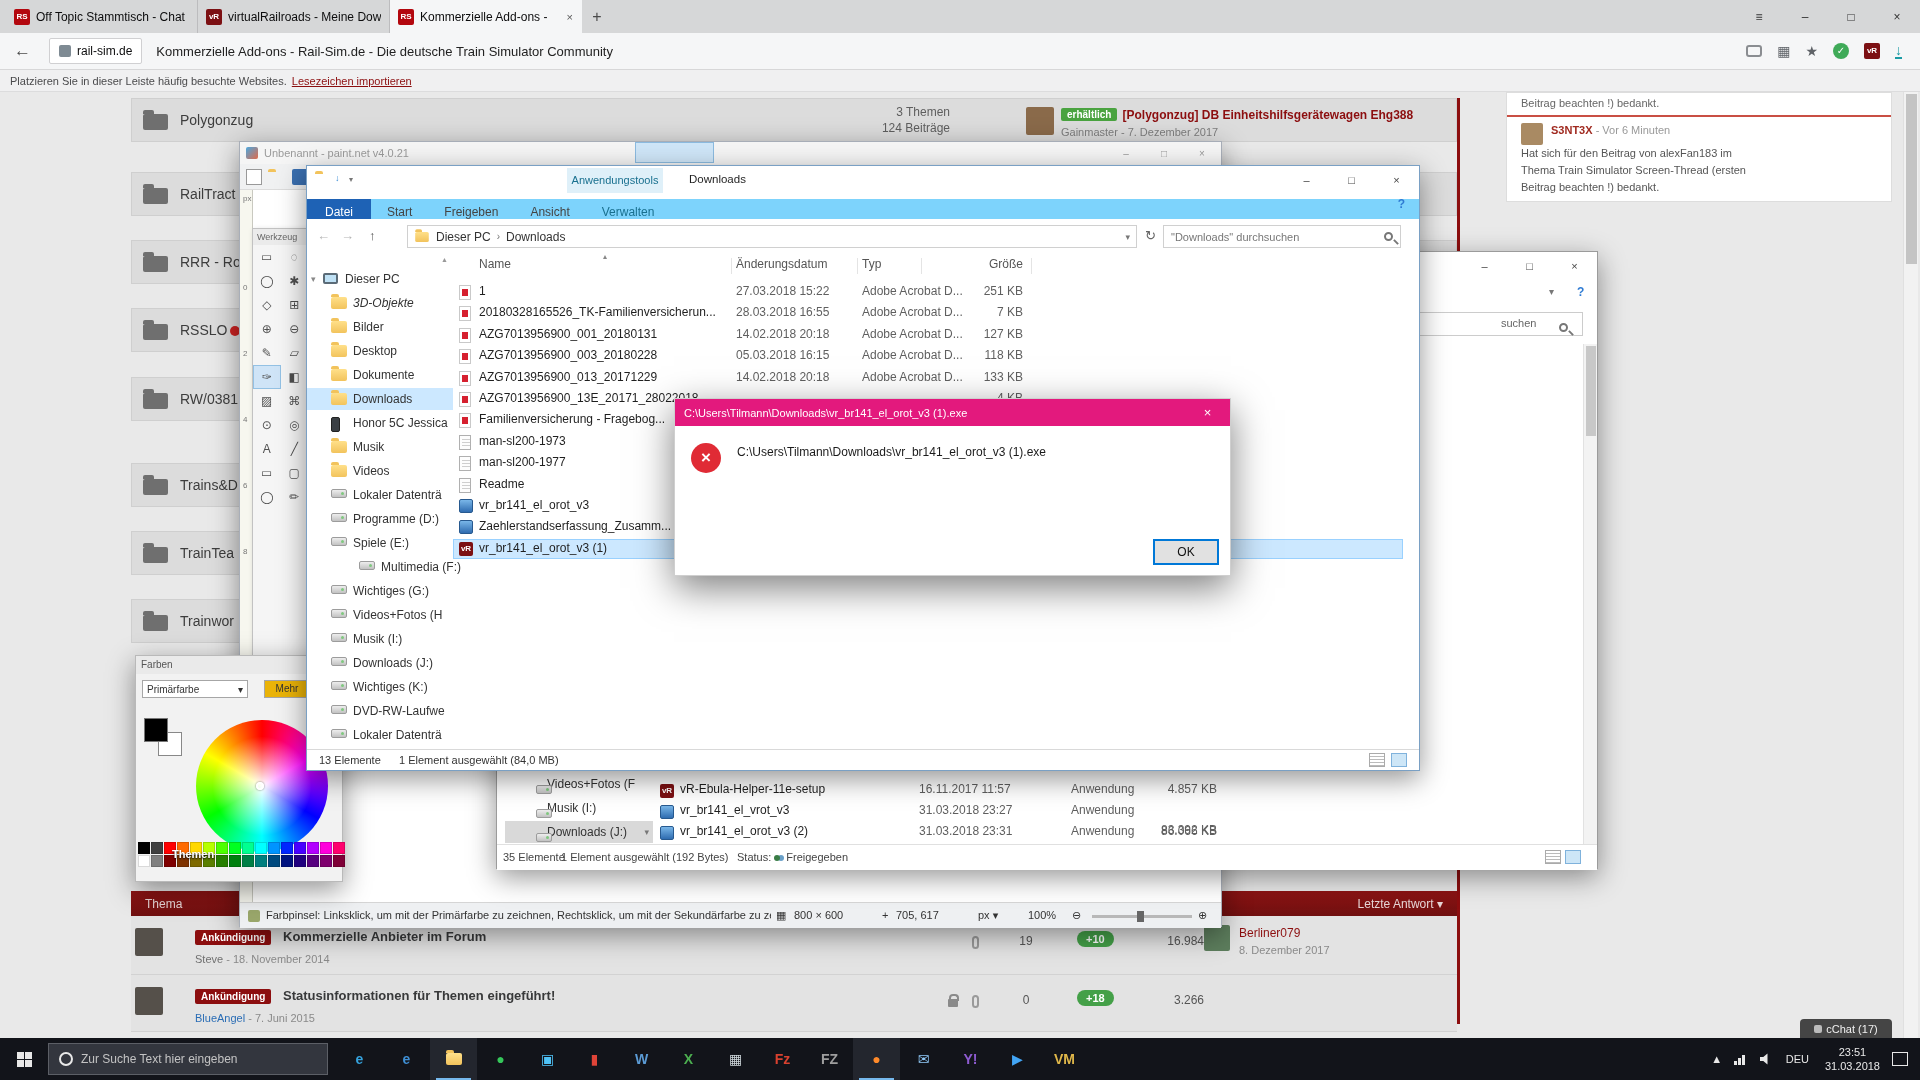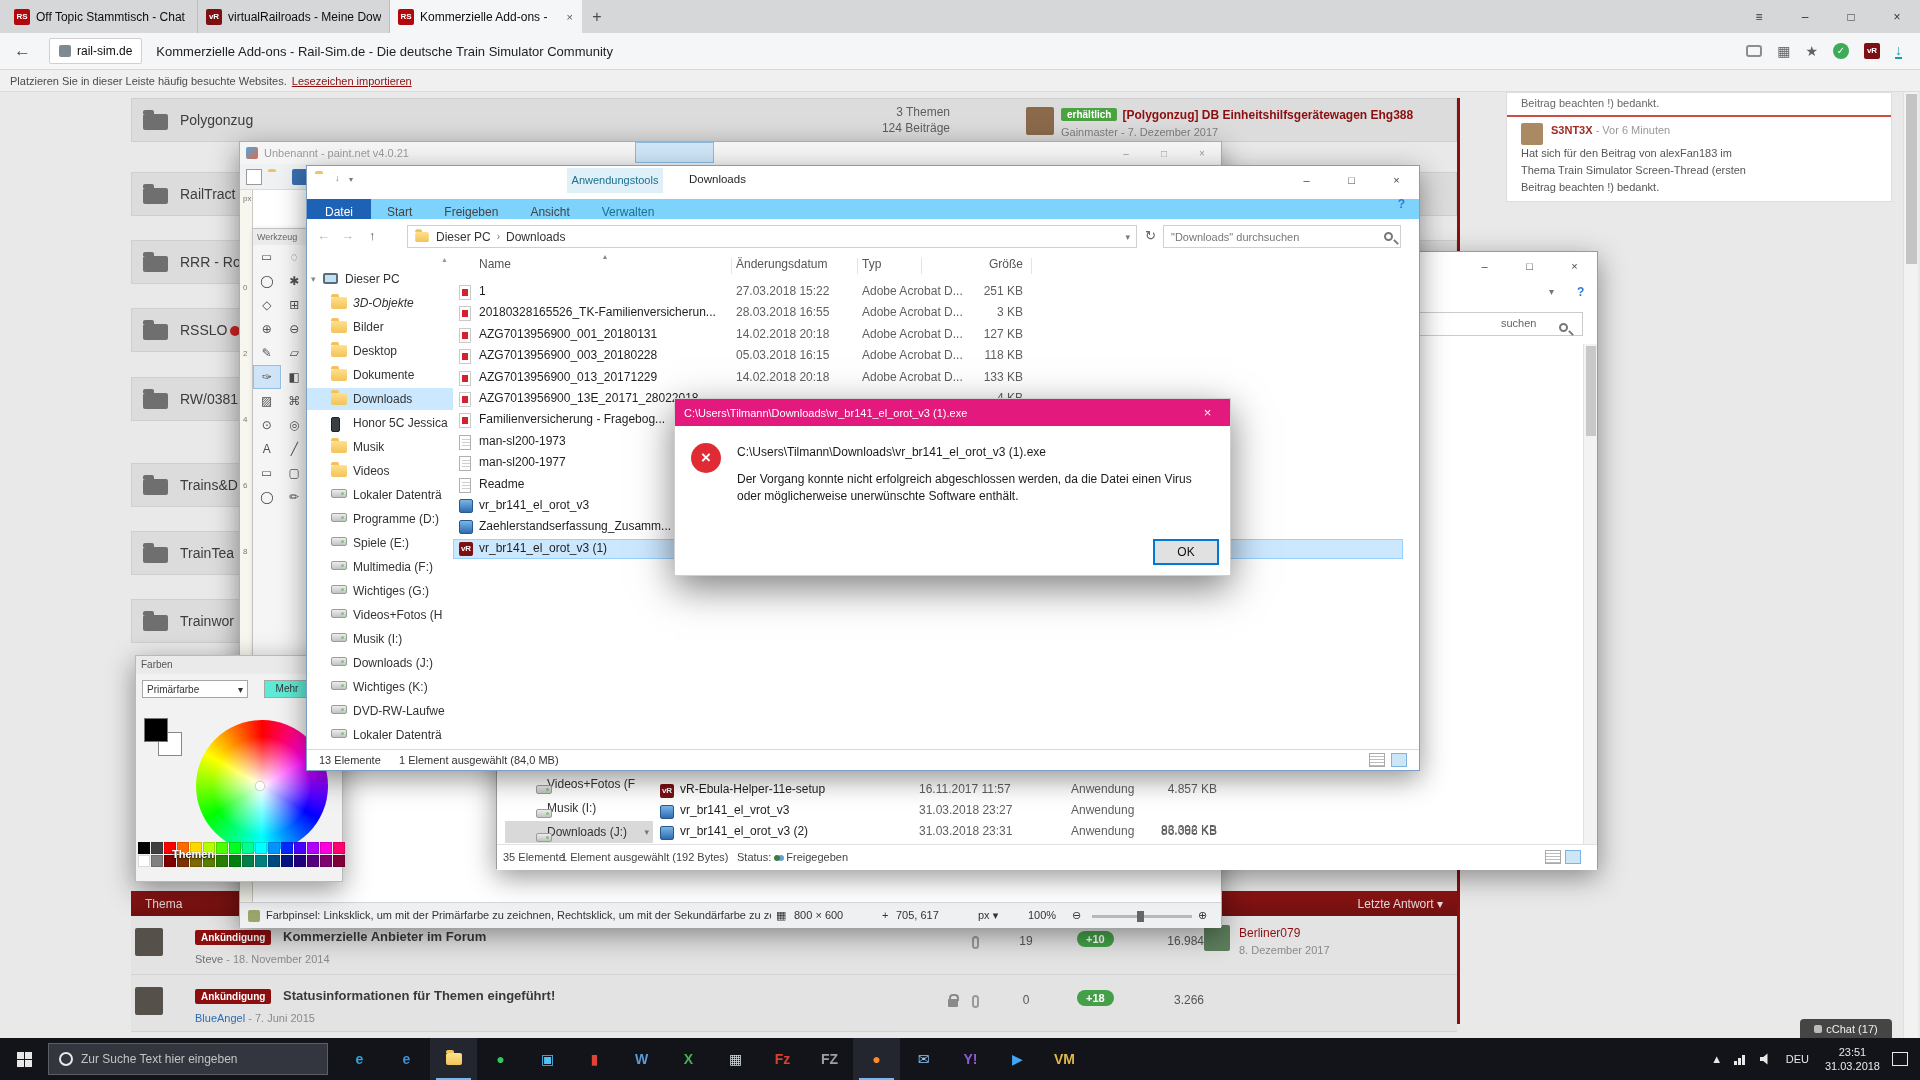--- a/index.html
+++ b/index.html
@@ -94,21 +94,21 @@
   .sthumb{position:absolute;top:-4px;left:45px;width:7px;height:11px;background:#666}
   #toolwin{position:absolute;left:12px;top:86px;width:57px;height:524px;background:#f5f5f5;border:1px solid #c2c2c2;box-shadow:2px 2px 6px rgba(0,0,0,.2)}
   #toolhead{height:16px;background:#ebebeb;font-size:9px;color:#666;padding-left:4px;line-height:16px;overflow:hidden;white-space:nowrap}
   #toolgrid{display:grid;grid-template-columns:1fr 1fr}
   .tool{height:24px;display:flex;align-items:center;justify-content:center;font-size:12px;color:#4f4f4f}
   .tool.active{background:#cfe4f7;border:1px solid #93c1e4}
   
   #colorwin{left:135px;top:655px;width:208px;height:227px;background:#f2f2f2;border:1px solid #b9b9b9}
   #cw-head{height:18px;font-size:10px;color:#555;padding-left:5px;line-height:18px;background:#eaeaea}
   .cw-select{position:absolute;left:6px;top:24px;width:106px;height:18px;background:#fff;border:1px solid #a6a6a6;font-size:10px;color:#333;display:flex;justify-content:space-between;align-items:center;padding:0 4px}
-  .cw-mehr{position:absolute;left:128px;top:24px;width:46px;height:18px;background:#5eead4;border:1px solid #a6a6a6;font-size:10px;text-align:center;line-height:16px;color:#333}
+  .cw-mehr{position:absolute;left:128px;top:24px;width:46px;height:18px;background:#eab308;border:1px solid #a6a6a6;font-size:10px;text-align:center;line-height:16px;color:#333}
   .sw1{position:absolute;left:8px;top:62px;width:24px;height:24px;background:#000;border:1px solid #777}
   .sw2{position:absolute;left:22px;top:76px;width:24px;height:24px;background:#fff;border:1px solid #888}
   #wheel{position:absolute;left:60px;top:64px;width:132px;height:132px;border-radius:50%;background:radial-gradient(closest-side,#fff,rgba(255,255,255,0) 75%),conic-gradient(#f00,#f0f,#00f,#0ff,#0f0,#ff0,#f00)}
   #wheelmark{position:absolute;left:120px;top:126px;width:8px;height:8px;border:2px solid #fff;border-radius:50%;box-shadow:0 0 2px rgba(0,0,0,.6)}
   #palette{position:absolute;left:2px;top:186px;display:grid;grid-template-columns:repeat(16,12px);grid-auto-rows:12px;gap:1px}
   .pal{width:12px;height:12px;border:1px solid rgba(0,0,0,.15)}
   #themenlabel{position:absolute;left:36px;top:192px;font-size:11px;font-weight:bold;color:#fff;text-shadow:0 1px 2px #000;z-index:2}
   
   #exp2{left:496px;top:251px;width:1102px;height:618px;background:#fff;border:1px solid #9b9b9b}
   #exp2 .wbtn{width:45px;height:28px;font-size:11px;color:#444}
@@ -585,21 +585,21 @@
           <span class="lbl" style="left: 46px;">Lokaler Datenträ</span>
         </div>
         <div class="n1" style="top: 254px;">
           <span class="nico ic-drive" style="left: 24px;"></span>
           <span class="lbl" style="left: 46px;">Programme (D:)</span>
         </div>
         <div class="n1" style="top: 278px;">
           <span class="nico ic-drive" style="left: 24px;"></span>
           <span class="lbl" style="left: 46px;">Spiele (E:)</span>
         </div>
-        <div class="n1" style="top: 302px;">
+        <div class="n1" style="top: 302px; margin-left: 28px;">
           <span class="nico ic-drive" style="left: 24px;"></span>
           <span class="lbl" style="left: 46px;">Multimedia (F:)</span>
         </div>
         <div class="n1" style="top: 326px;">
           <span class="nico ic-drive" style="left: 24px;"></span>
           <span class="lbl" style="left: 46px;">Wichtiges (G:)</span>
         </div>
         <div class="n1" style="top: 350px;">
           <span class="nico ic-drive" style="left: 24px;"></span>
           <span class="lbl" style="left: 46px;">Videos+Fotos (H</span>
@@ -637,21 +637,21 @@
         <div class="fhsep" style="left: 578px;"></div>
         <span class="ico-pdf" style="left: 6px; top: 31px;"></span>
         <span class="fname" style="left: 26px; top: 30px;">1</span>
         <span class="fmeta" style="left: 283px; top: 30px;">27.03.2018 15:22</span>
         <span class="fmeta" style="left: 409px; top: 30px;">Adobe Acrobat D...</span>
         <span class="fmeta fsize" style="left: 480px; top: 30px;">251 KB</span>
         <span class="ico-pdf" style="left: 6px; top: 52.4px;"></span>
         <span class="fname" style="left: 26px; top: 51.4px;">20180328165526_TK-Familienversicherun...</span>
         <span class="fmeta" style="left: 283px; top: 51.4px;">28.03.2018 16:55</span>
         <span class="fmeta" style="left: 409px; top: 51.4px;">Adobe Acrobat D...</span>
-        <span class="fmeta fsize" style="left: 480px; top: 51.4px;">3 KB</span>
+        <span class="fmeta fsize" style="left: 480px; top: 51.4px;">7 KB</span>
         <span class="ico-pdf" style="left: 6px; top: 73.8px;"></span>
         <span class="fname" style="left: 26px; top: 72.8px;">AZG7013956900_001_20180131</span>
         <span class="fmeta" style="left: 283px; top: 72.8px;">14.02.2018 20:18</span>
         <span class="fmeta" style="left: 409px; top: 72.8px;">Adobe Acrobat D...</span>
         <span class="fmeta fsize" style="left: 480px; top: 72.8px;">127 KB</span>
         <span class="ico-pdf" style="left: 6px; top: 95.2px;"></span>
         <span class="fname" style="left: 26px; top: 94.2px;">AZG7013956900_003_20180228</span>
         <span class="fmeta" style="left: 283px; top: 94.2px;">05.03.2018 16:15</span>
         <span class="fmeta" style="left: 409px; top: 94.2px;">Adobe Acrobat D...</span>
         <span class="fmeta fsize" style="left: 480px; top: 94.2px;">118 KB</span>
@@ -710,21 +710,20 @@
     </div>
   </div>
 
   <div id="dlg" class="win">
     <div id="dlg-title" style="background: rgb(227, 25, 125);">
       <span>C:\Users\Tilmann\Downloads\vr_br141_el_orot_v3 (1).exe</span>
     </div>
     <div id="dlg-close" style="background: rgb(227, 25, 125);">×</div>
     <div id="dlg-err">×</div>
     <div id="dlg-path">C:\Users\Tilmann\Downloads\vr_br141_el_orot_v3 (1).exe</div>
-    <div id="dlg-msg">Der Vorgang konnte nicht erfolgreich abgeschlossen werden, da die Datei einen Virus oder möglicherweise unerwünschte Software enthält.</div>
     <div id="dlg-ok">OK</div>
   </div>
 
   <div id="taskbar">
     <div id="tb-start">
         <span class="winlogo">
           <i></i>
           <i></i>
           <i></i>
           <i></i>

